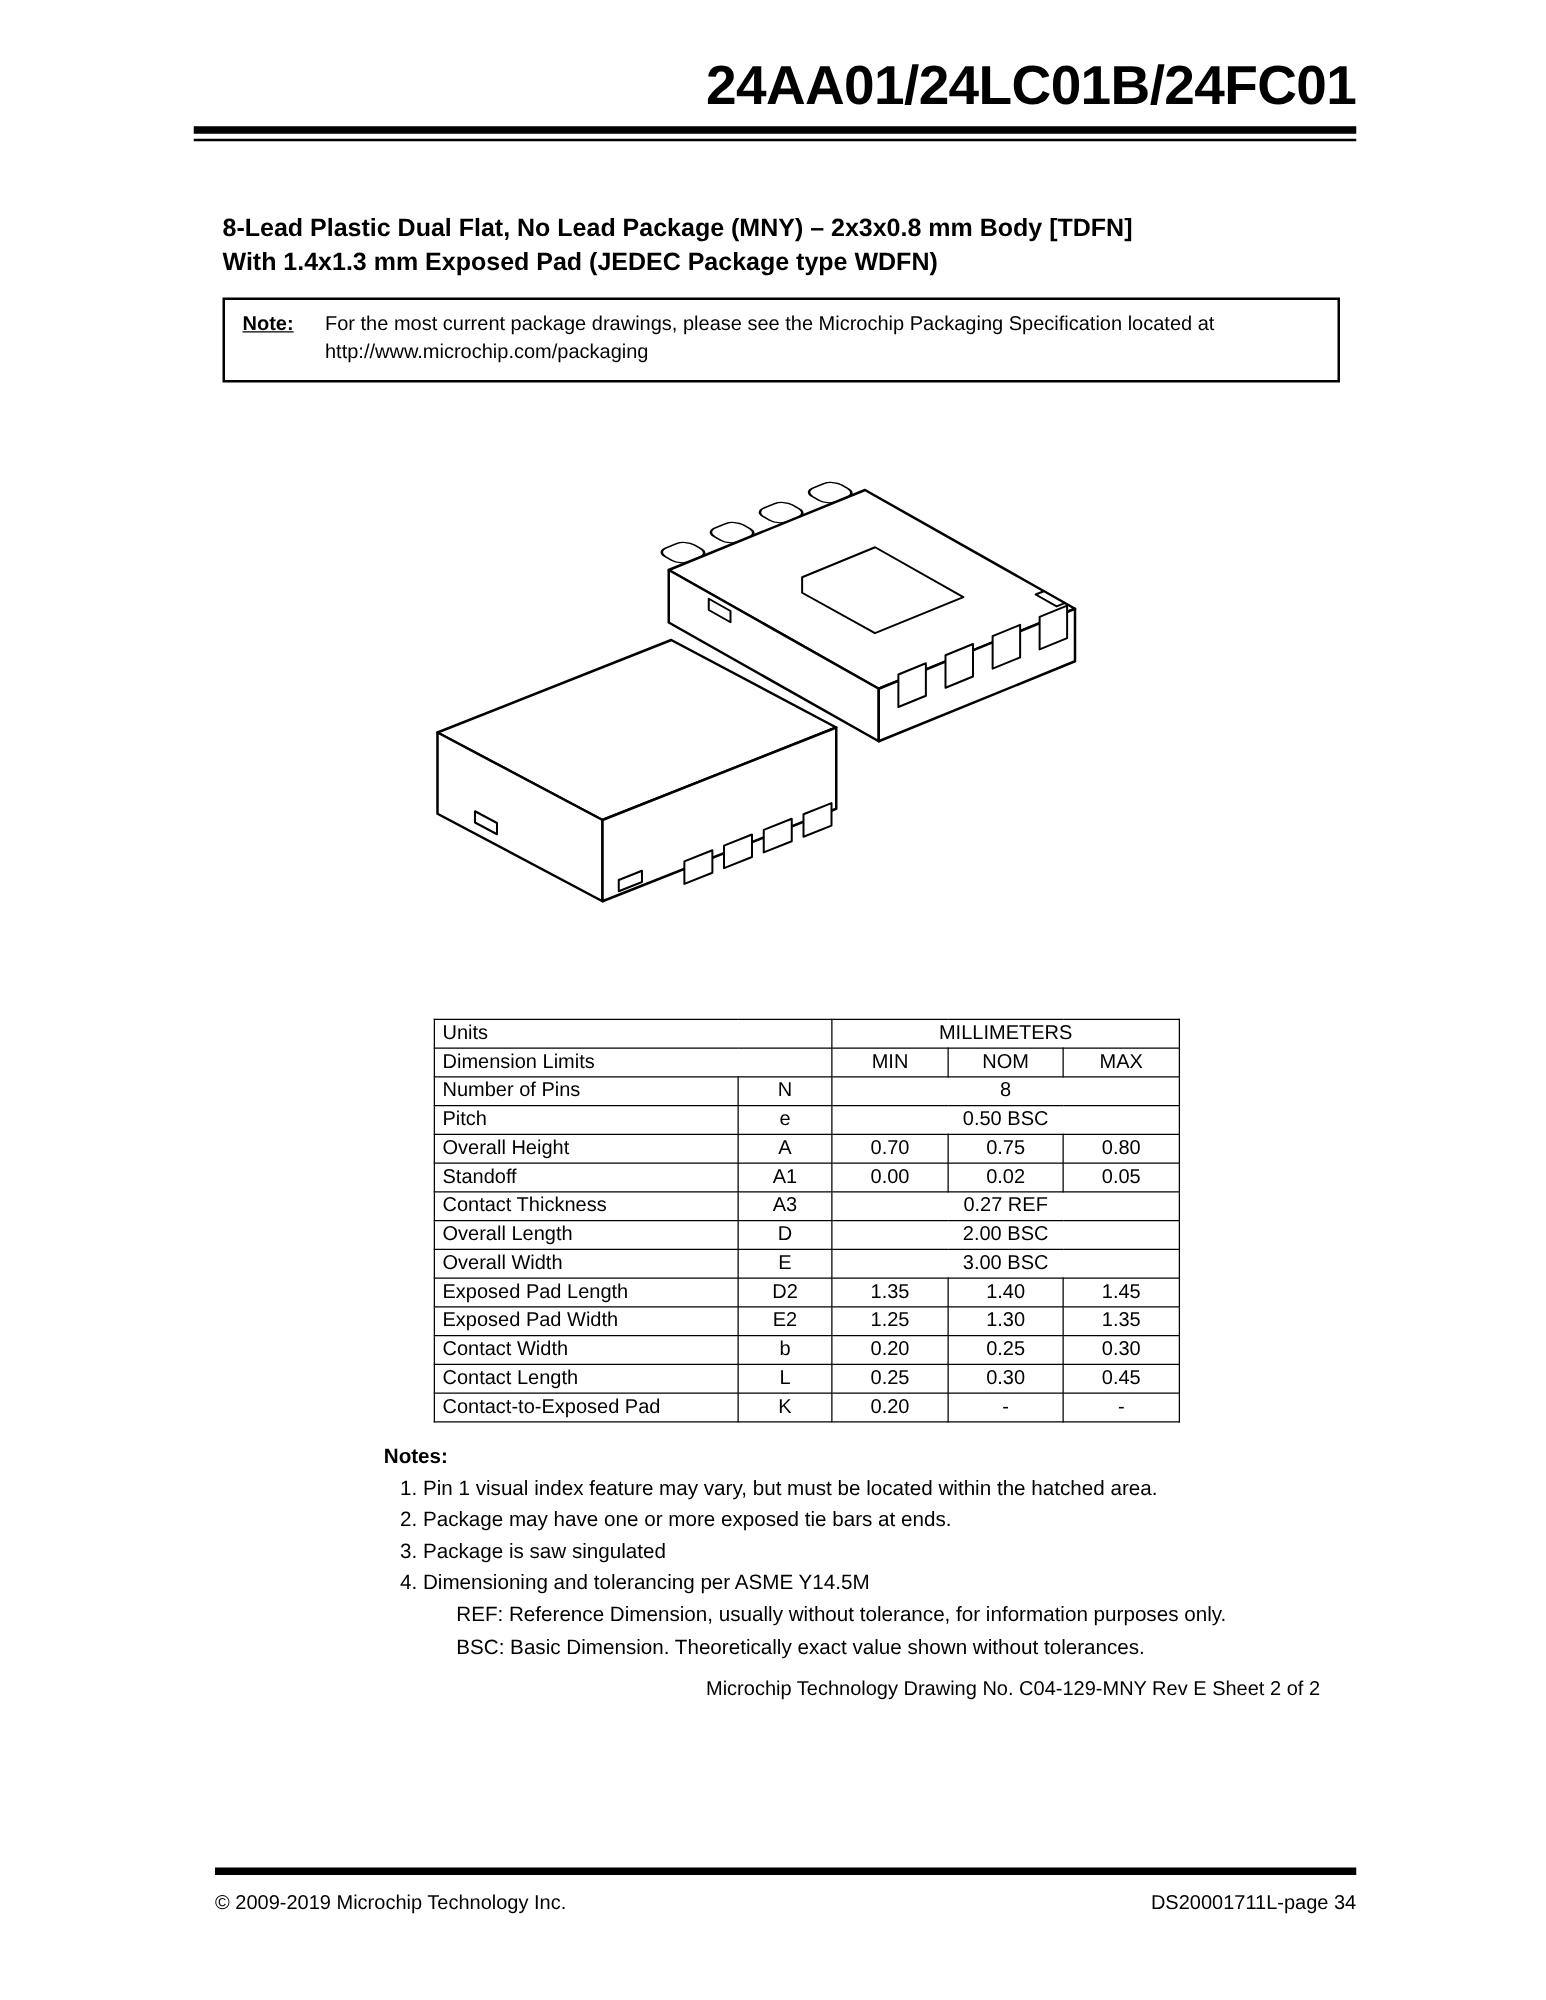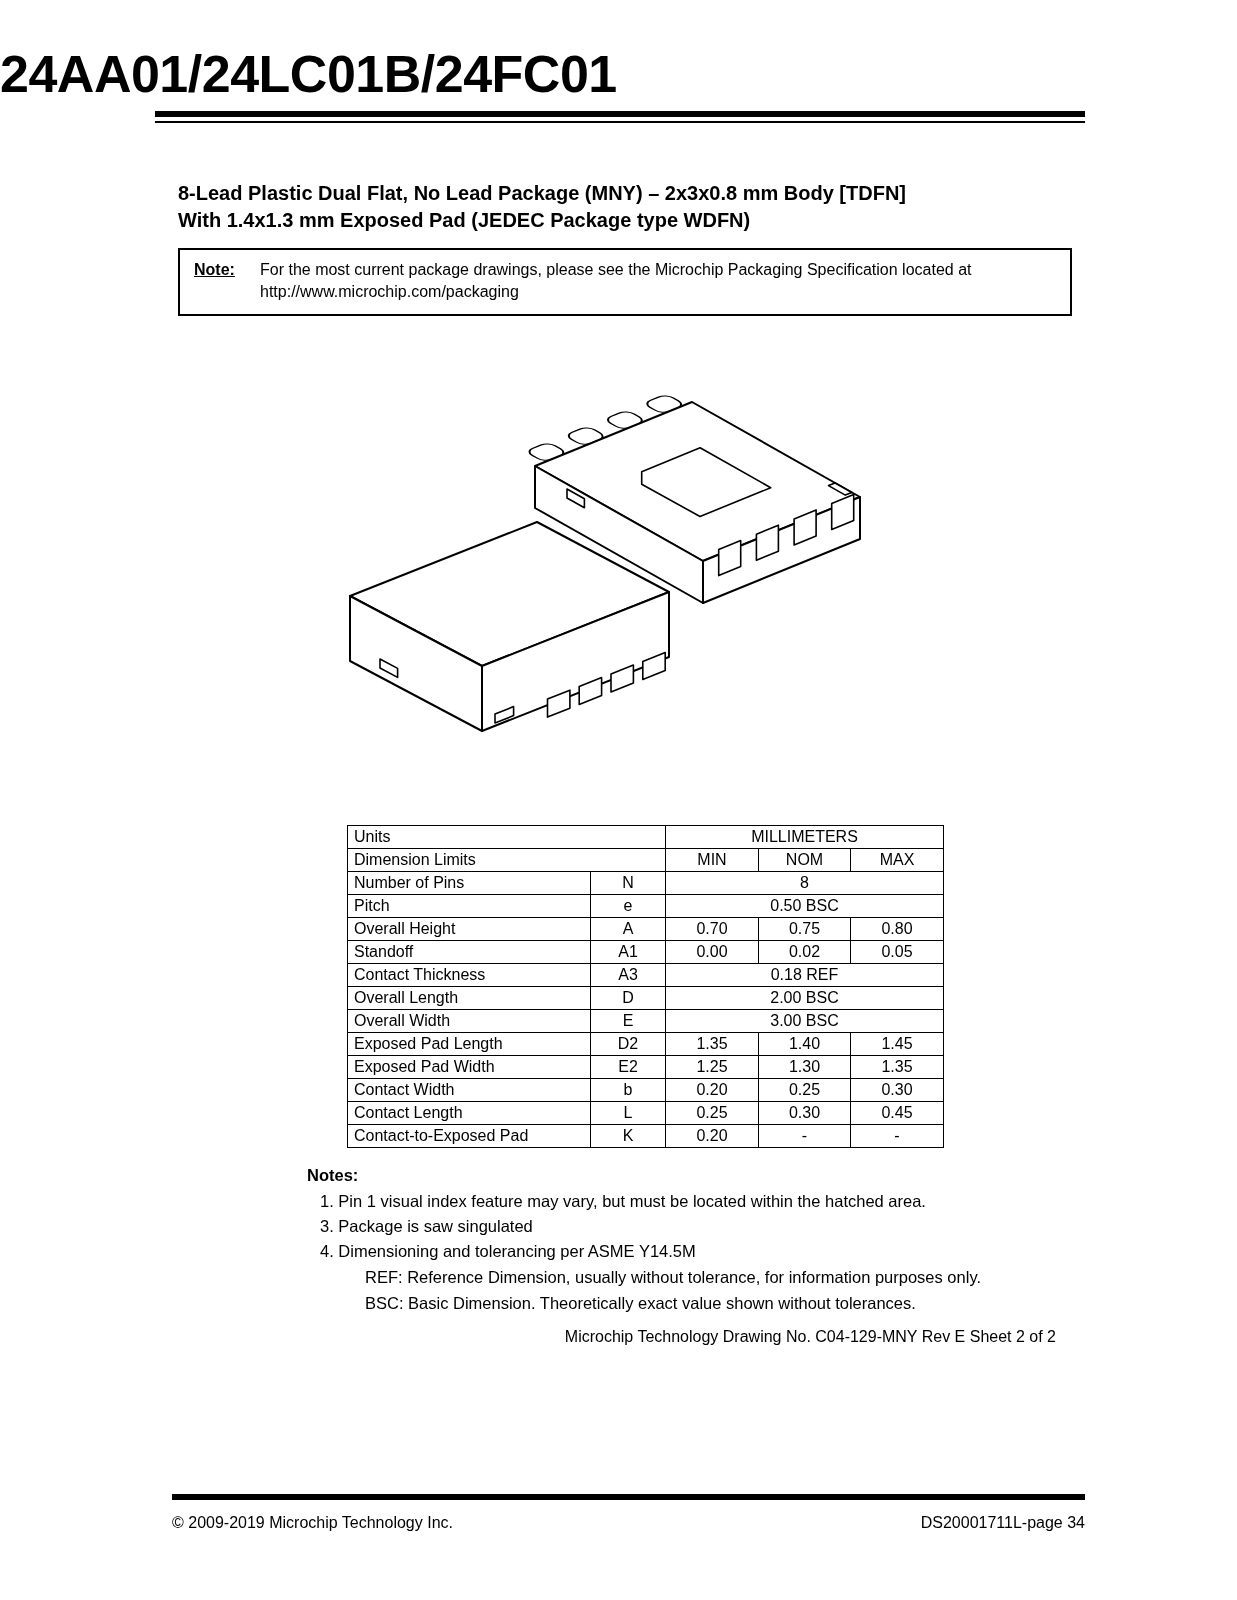--- a/index.html
+++ b/index.html
@@ -4,21 +4,21 @@
 <style>
   html, body { margin:0; padding:0; }
   body {
     width:1237px; height:1600px;
     background:#ffffff; color:#000;
     font-family:"Liberation Sans", sans-serif;
     position:relative; overflow:hidden;
   }
   .title {
     margin:0; padding:44px 152px 0 0;
-    text-align:left; font-size:52px; font-weight:bold;
+    text-align:right; font-size:44px; font-weight:bold;
     letter-spacing:-0.5px;
   }
   .rules { margin:7px 152px 0 155px; }
   .rule-thick { height:6px; background:#000; }
   .rule-thin  { height:2px; background:#000; margin-top:4px; }
 
   .section-heading {
     margin:57px 0 0 178px;
     font-size:20px; font-weight:bold; line-height:27px;
   }
@@ -168,21 +168,21 @@
       <tr>
         <td class="c-label">Standoff</td>
         <td class="c-sym">A1</td>
         <td class="c-val">0.00</td>
         <td class="c-val">0.02</td>
         <td class="c-val">0.05</td>
       </tr>
       <tr>
         <td class="c-label">Contact Thickness</td>
         <td class="c-sym">A3</td>
-        <td class="c-val" colspan="3">0.18 REF</td>
+        <td class="c-val" colspan="3">0.27 REF</td>
       </tr>
       <tr>
         <td class="c-label">Overall Length</td>
         <td class="c-sym">D</td>
         <td class="c-val" colspan="3">2.00 BSC</td>
       </tr>
       <tr>
         <td class="c-label">Overall Width</td>
         <td class="c-sym">E</td>
         <td class="c-val" colspan="3">3.00 BSC</td>
@@ -221,20 +221,21 @@
         <td class="c-val">0.20</td>
         <td class="c-val">-</td>
         <td class="c-val">-</td>
       </tr>
     </tbody>
   </table>
 
   <div class="notes">
     <div class="notes-title">Notes:</div>
     <p>1. Pin 1 visual index feature may vary, but must be located within the hatched area.</p>
+    <p>2. Package may have one or more exposed tie bars at ends.</p>
     <p>3. Package is saw singulated</p>
     <p>4. Dimensioning and tolerancing per ASME Y14.5M</p>
     <p class="def">REF: Reference Dimension, usually without tolerance, for information purposes only.</p>
     <p class="def">BSC: Basic Dimension. Theoretically exact value shown without tolerances.</p>
   </div>
 
   <div class="drawing-ref">Microchip Technology Drawing No. C04-129-MNY Rev E Sheet 2 of 2</div>
 
   <div class="footer">
     <div class="footer-rule"></div>

